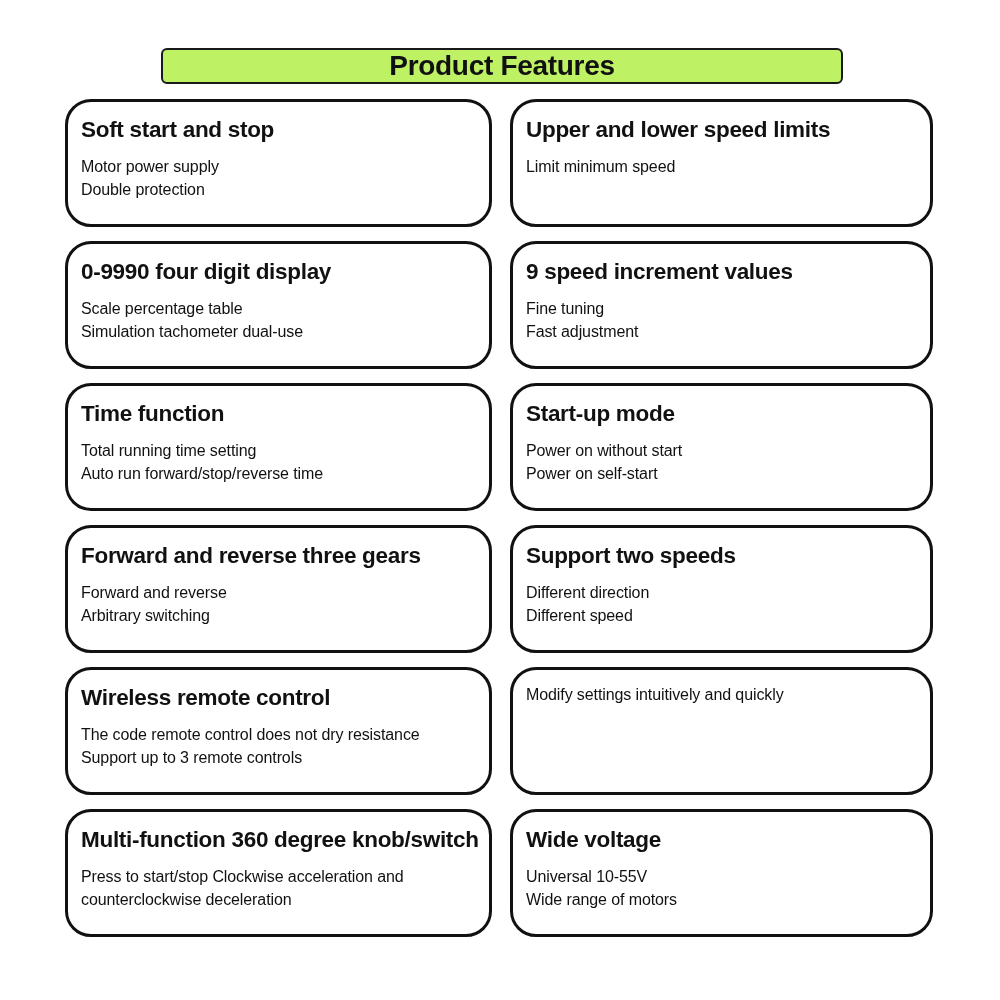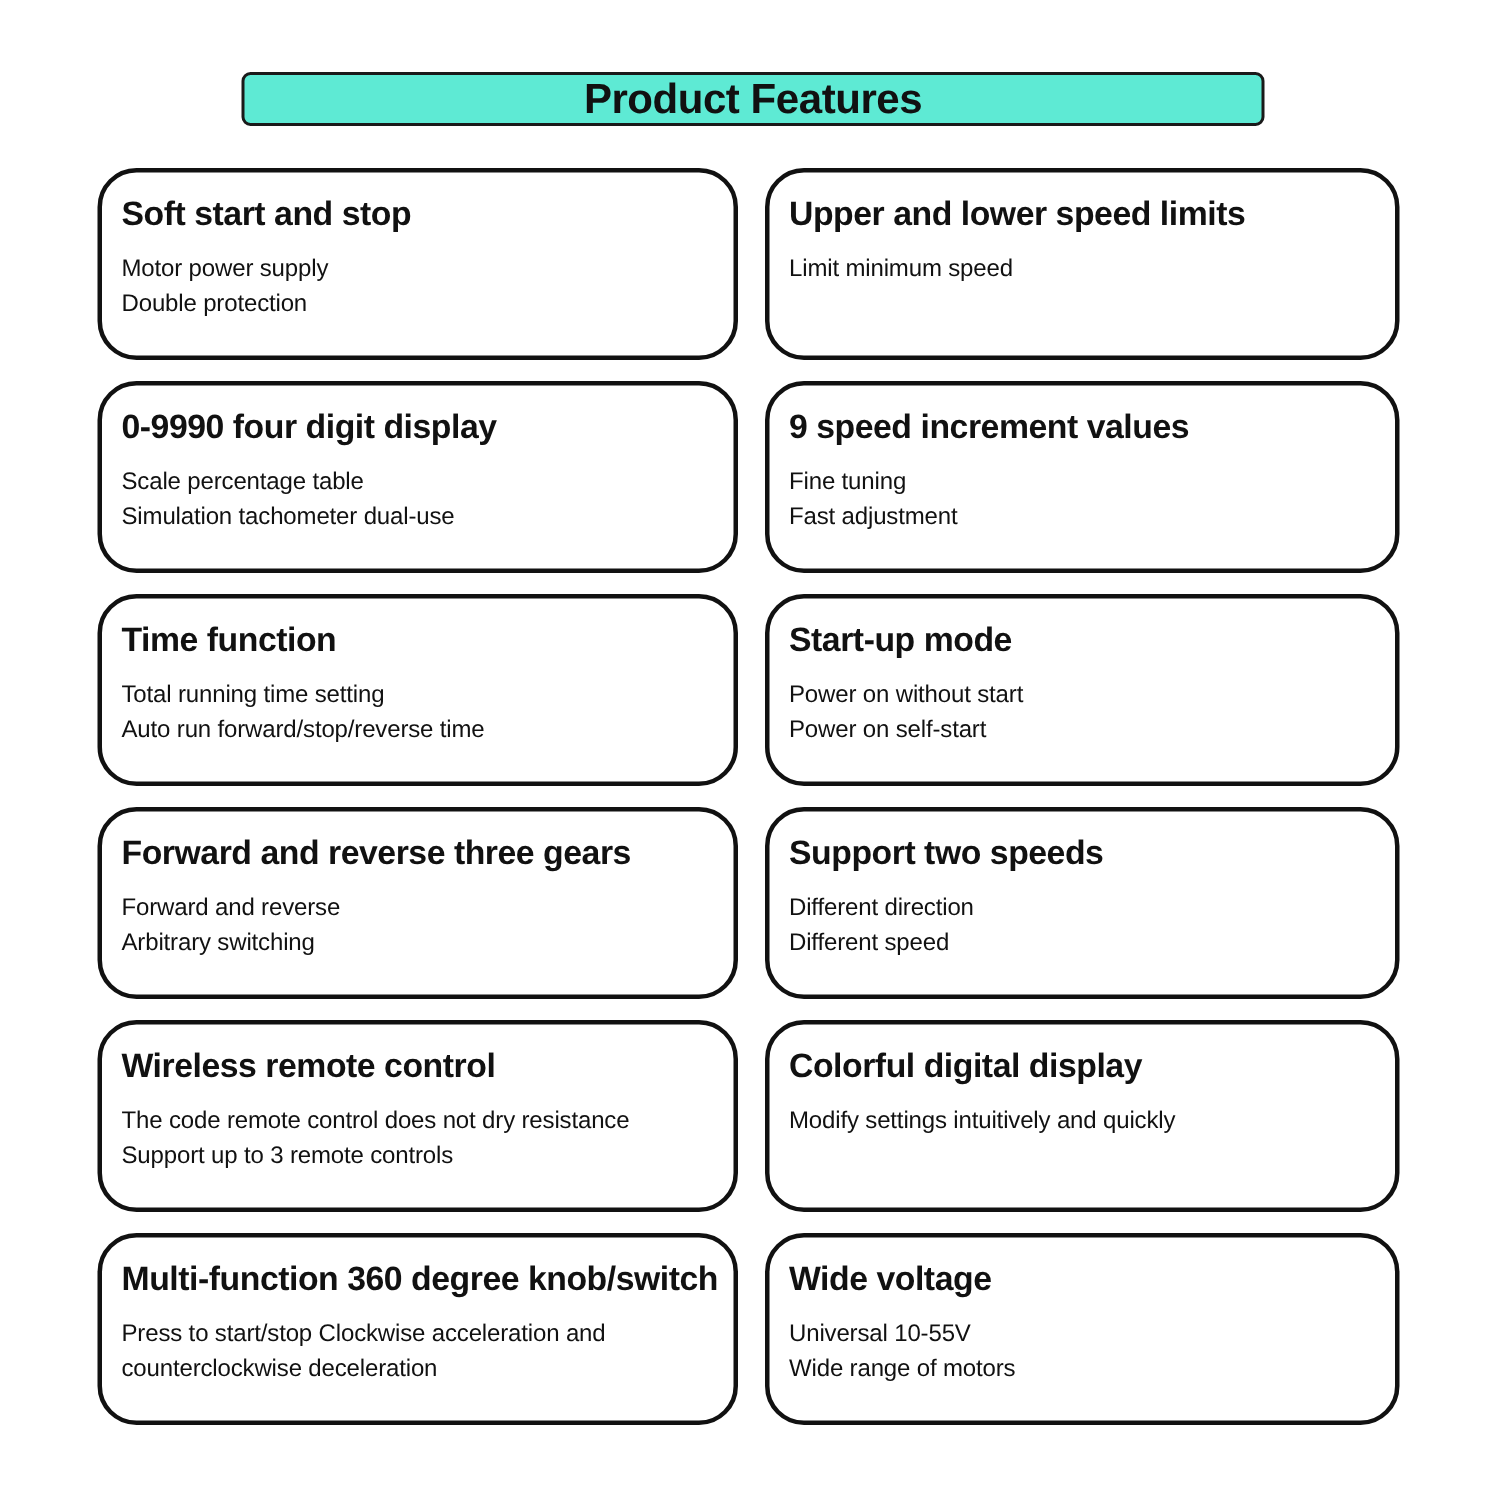--- a/index.html
+++ b/index.html
@@ -17,37 +17,37 @@
     overflow: hidden;
   }
   .title-box {
     position: absolute;
     left: 161px;
     top: 48px;
     width: 678px;
     height: 32px;
     border: 2.5px solid #1a1a1a;
     border-radius: 6px;
-    background: #5eead4;
+    background: #bef264;
     display: flex;
     align-items: center;
     justify-content: center;
   }
   .title-box h1 {
     margin: 0;
     font-size: 28px;
     font-weight: 700;
     letter-spacing: -0.3px;
     color: #111111;
     white-space: nowrap;
   }
   .grid {
     position: absolute;
     left: 65px;
-    top: 112px;
+    top: 99px;
     width: 868px;
     display: grid;
     grid-template-columns: 427px 423px;
     grid-auto-rows: 128px;
     column-gap: 18px;
     row-gap: 14px;
   }
   .card {
     box-sizing: border-box;
     border: 3px solid #111111;
@@ -133,21 +133,20 @@
       <p>Different speed</p>
     </div>
 
     <div class="card">
       <h2>Wireless remote control</h2>
       <p>The code remote control does not dry resistance</p>
       <p>Support up to 3 remote controls</p>
     </div>
 
     <div class="card">
-      <h2>Colorful digital display</h2>
       <p>Modify settings intuitively and quickly</p>
     </div>
 
     <div class="card">
       <h2>Multi-function 360 degree knob/switch</h2>
       <p>Press to start/stop Clockwise acceleration and</p>
       <p>counterclockwise deceleration</p>
     </div>
 
     <div class="card">

